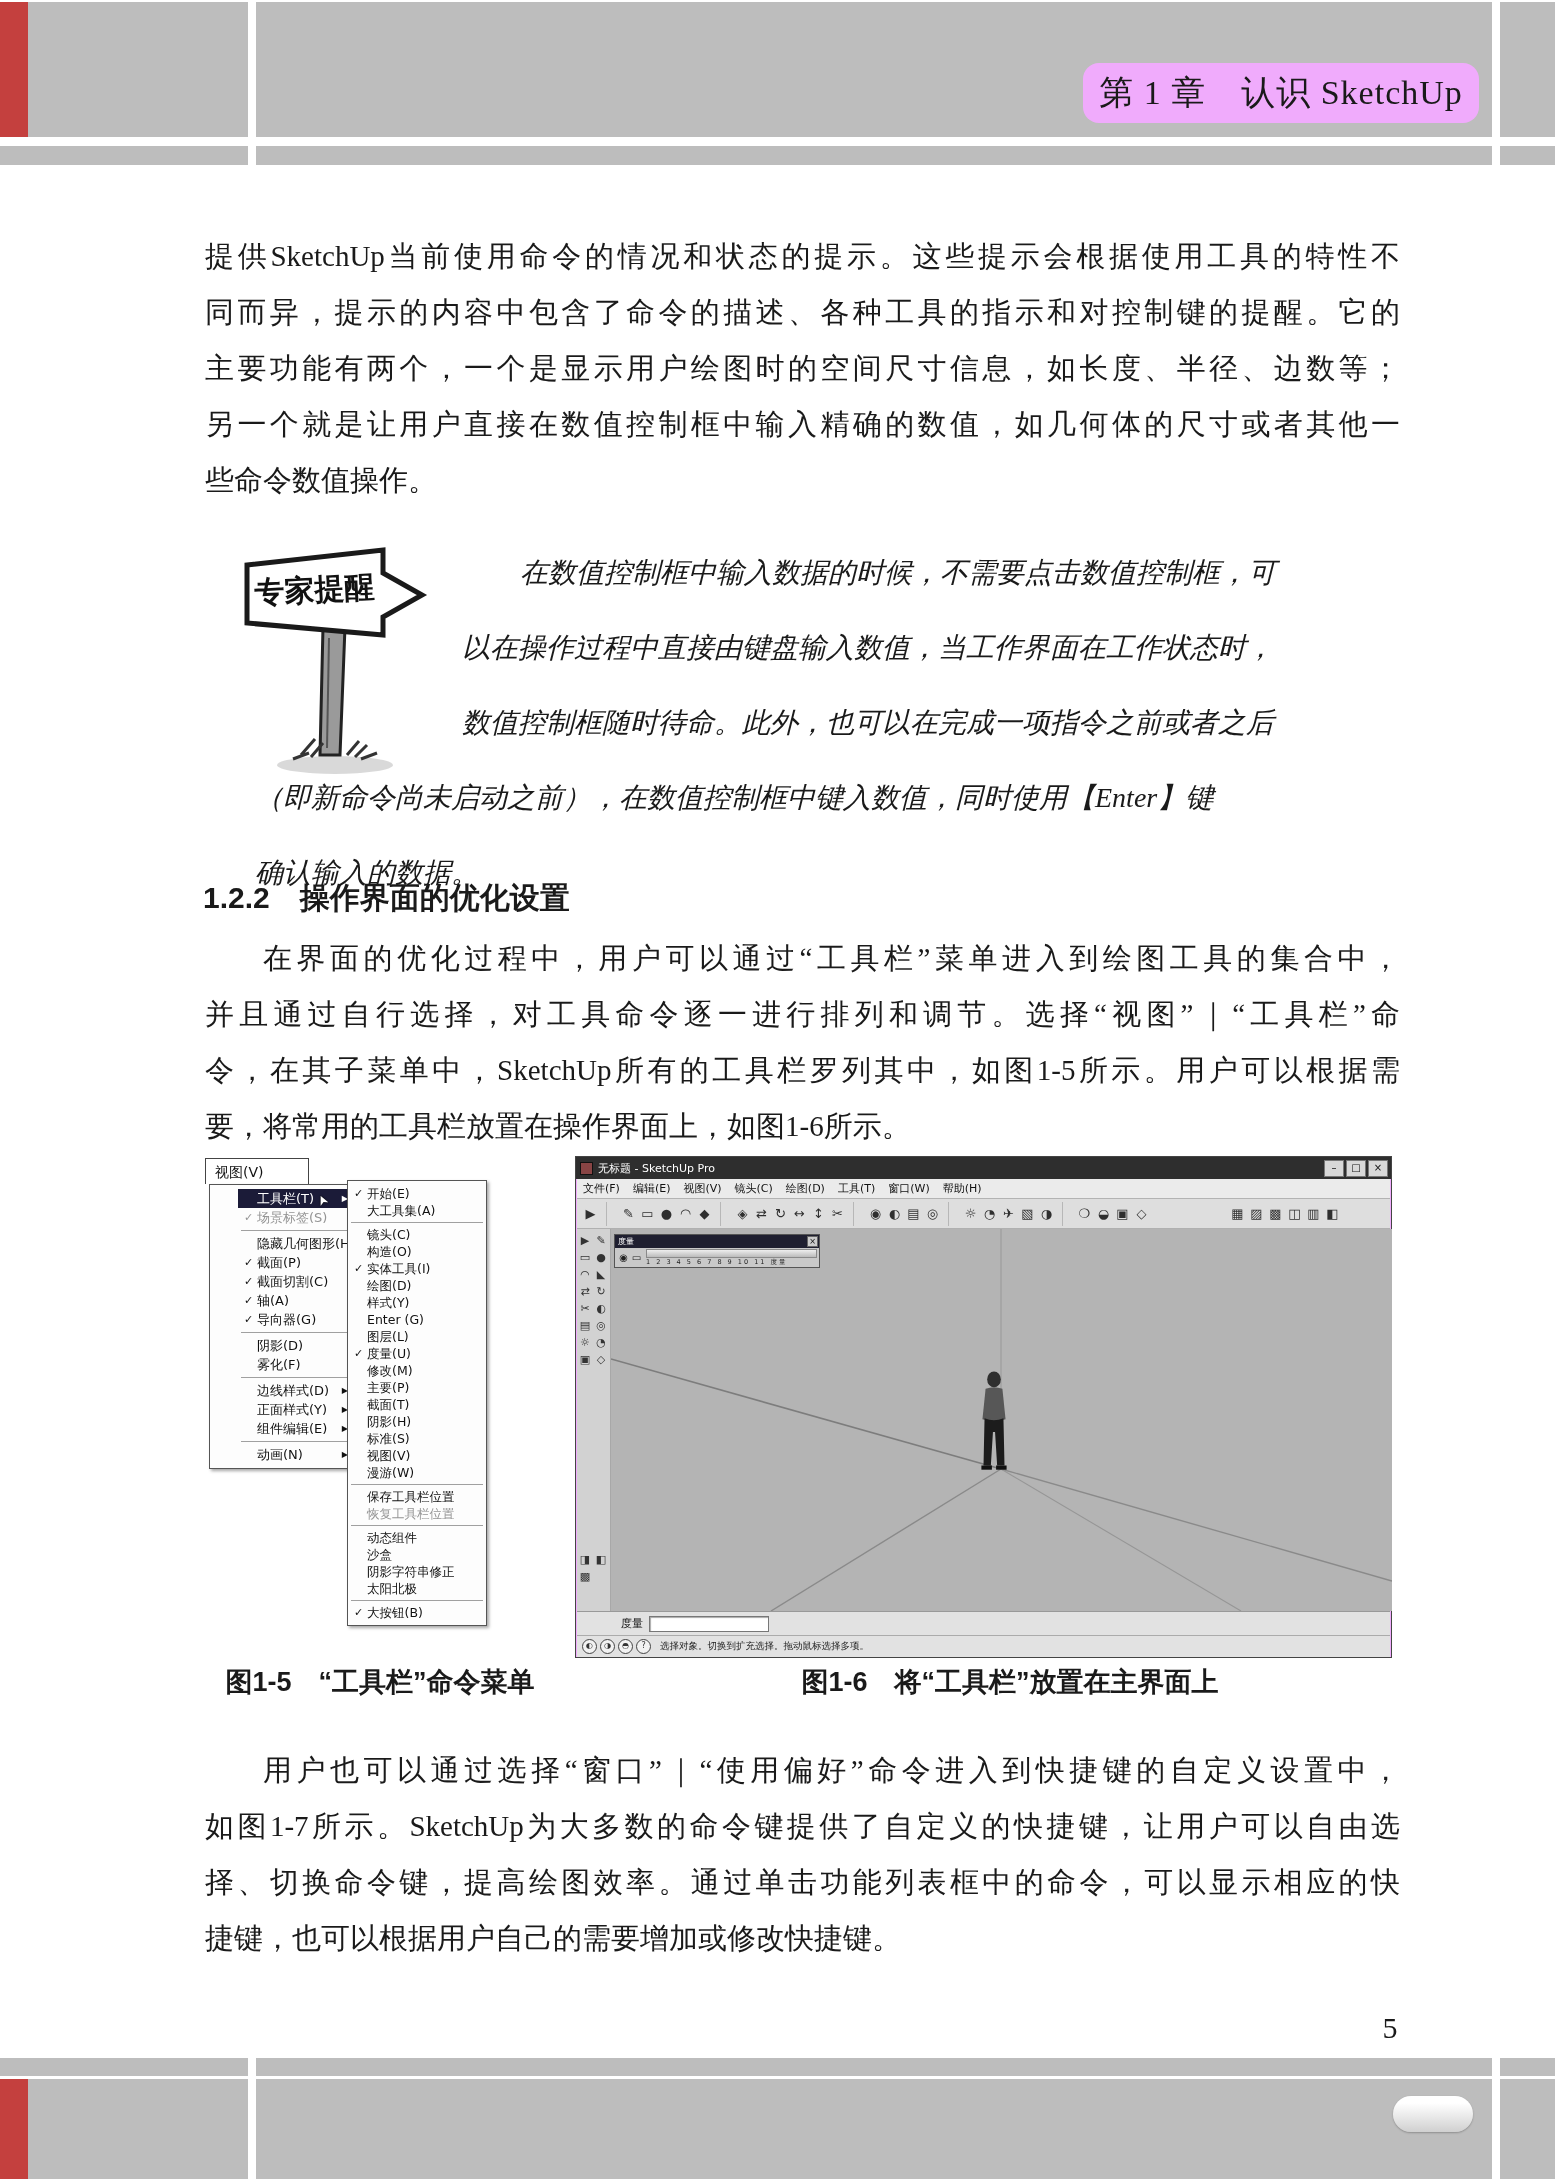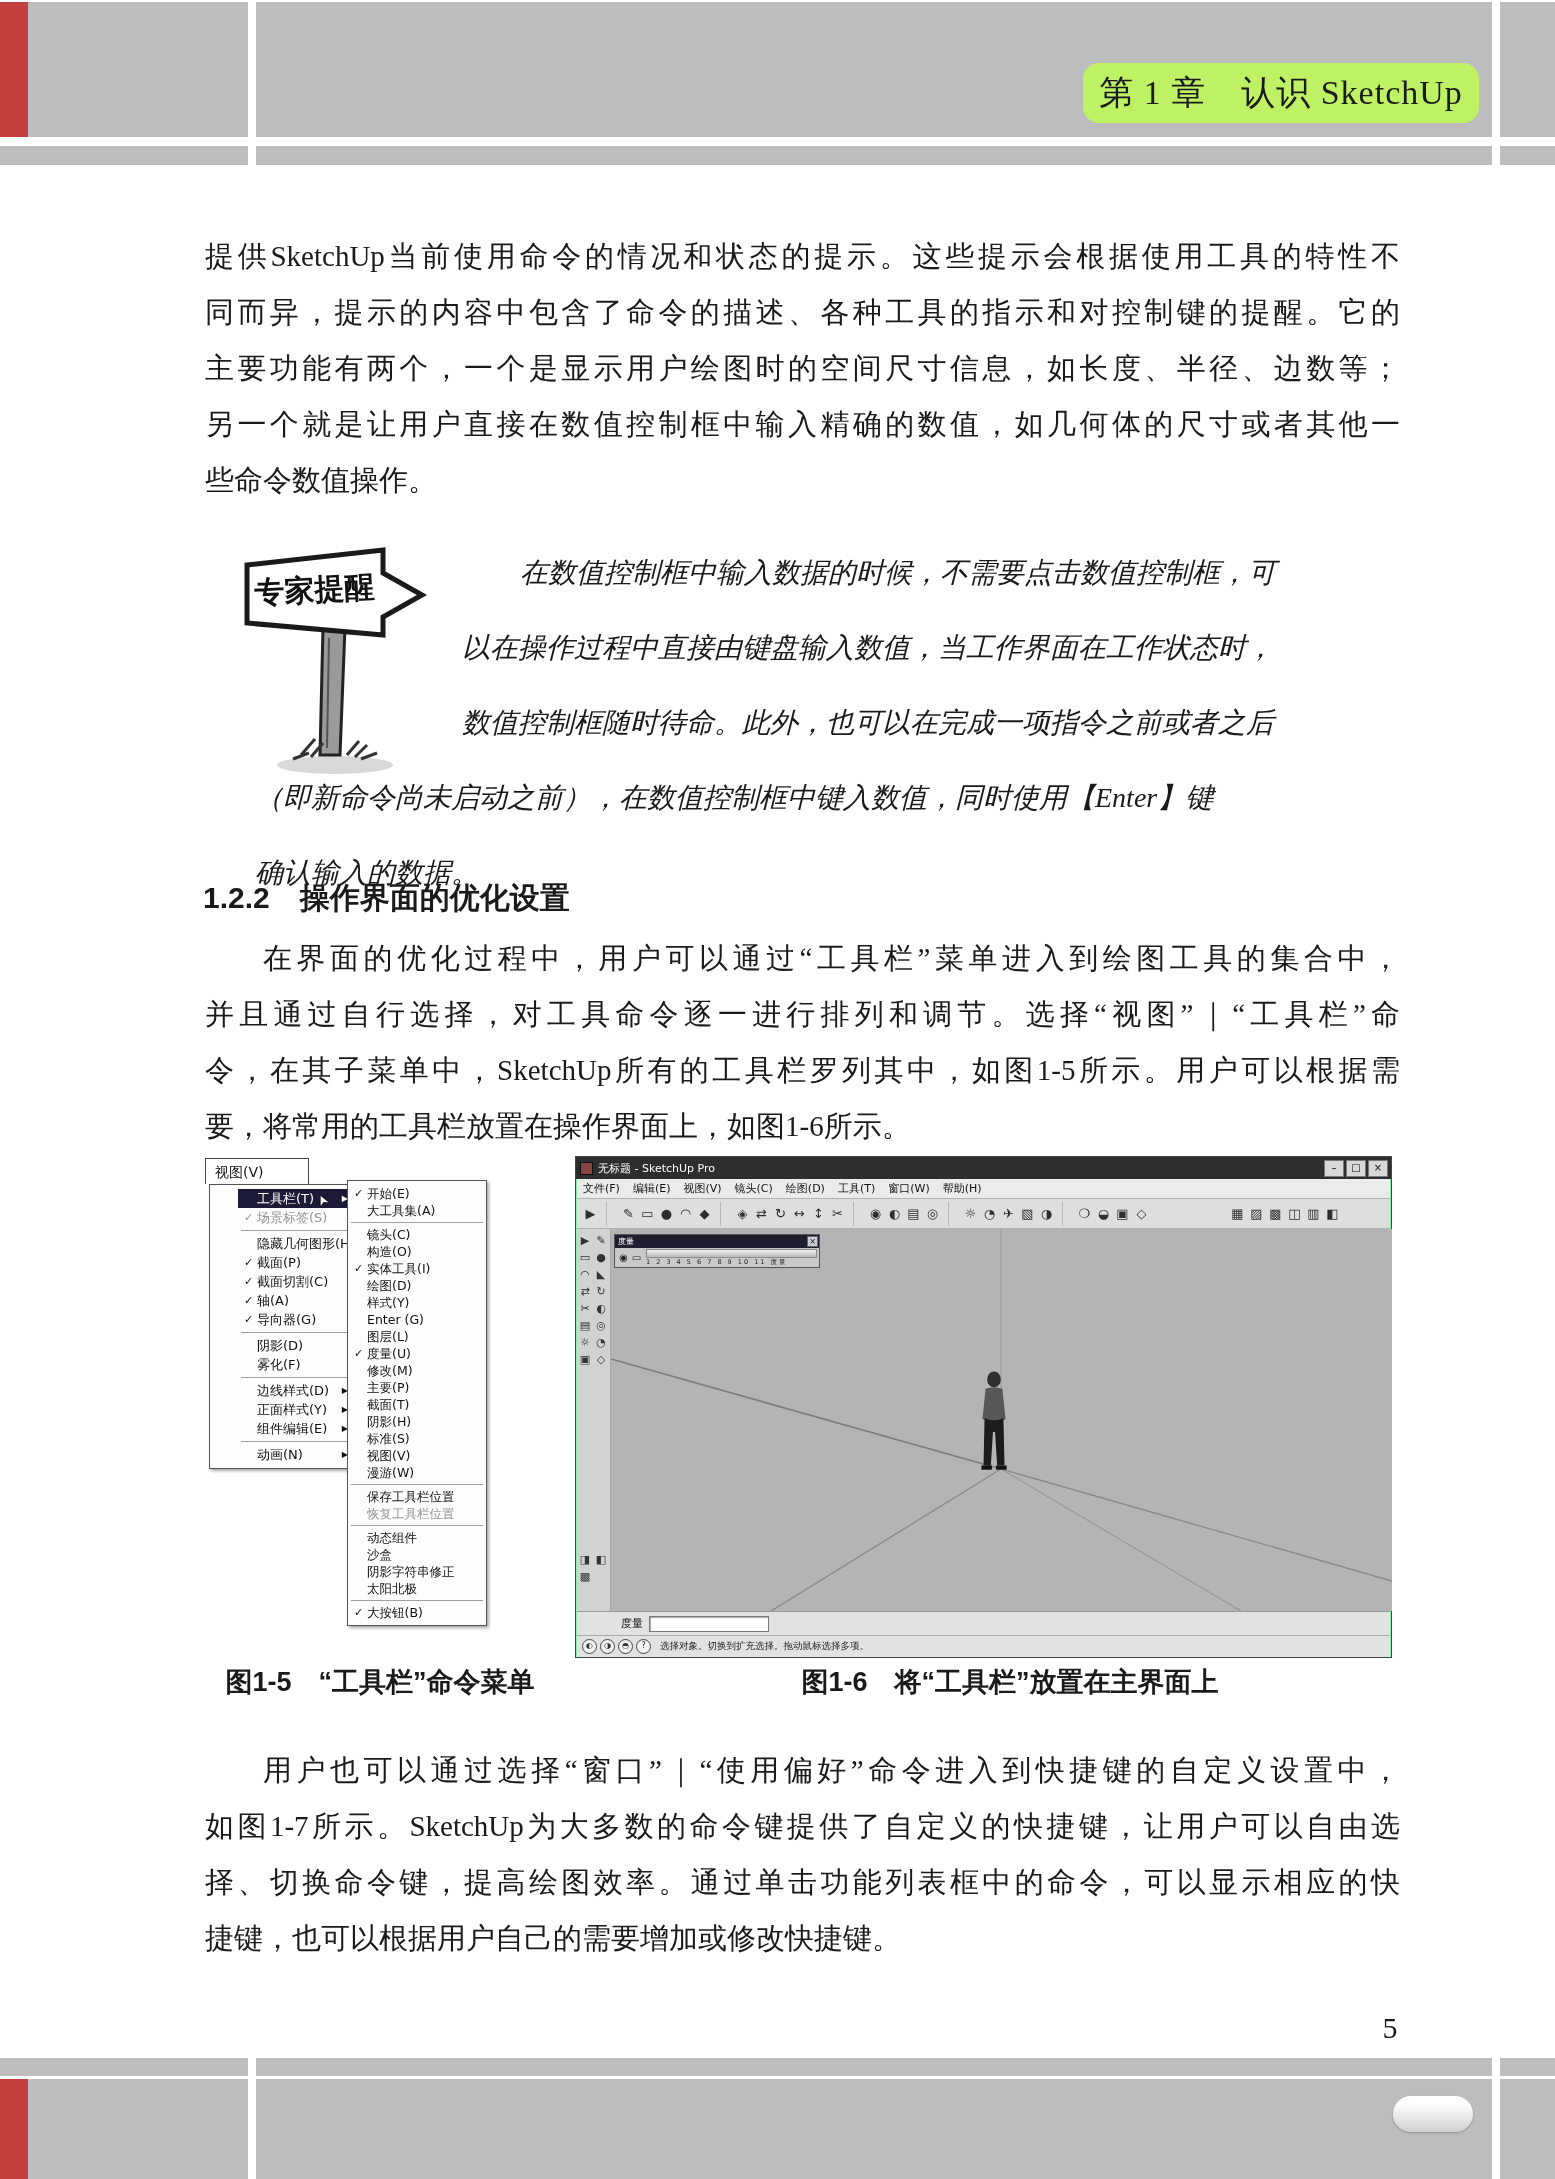--- a/index.html
+++ b/index.html
@@ -7,21 +7,21 @@
         font-family:"Liberation Serif","DejaVu Serif",serif;color:#1a1a1a;}
 
   
   .band{position:absolute;background:#bdbdbd;}
   .divider{position:absolute;background:#ffffff;}
   .tab{position:absolute;background:#c4403e;}
   .pill{position:absolute;left:1393px;top:2096px;width:80px;height:36px;border-radius:18px;
         background:linear-gradient(180deg,#ffffff 20%,#d0d0d0 100%);box-shadow:0 1px 2px rgba(0,0,0,.25);}
 
   
-  .chapter-box{position:absolute;left:1083px;top:63px;width:396px;height:60px;background:#bef264;
+  .chapter-box{position:absolute;left:1083px;top:63px;width:396px;height:60px;background:#f0abfc;
         border-radius:16px;text-align:center;line-height:60px;font-size:34px;letter-spacing:1px;}
 
   
   .para{position:absolute;font-size:29px;}
   .bline{height:56px;line-height:56px;text-align:justify;text-align-last:justify;white-space:nowrap;}
   .bline.end{text-align:left;text-align-last:left;}
   #p2 .bline:first-child,#p3 .bline:first-child{text-indent:58px;}
 
   
   .tip-text{position:absolute;font-size:28px;font-style:italic;font-family:"Liberation Serif","DejaVu Serif",serif;}
@@ -57,21 +57,21 @@
   .mck{width:17px;text-align:center;font-size:11px;font-weight:bold;flex:0 0 auto;}
   .mlb{flex:1;white-space:nowrap;}
   .mar{width:12px;font-size:8px;text-align:right;padding-right:2px;flex:0 0 auto;}
   .mrow.hl{background:#1b1b38;color:#fff;}
   .mrow.dis{color:#949494;}
   .msep{border-top:1px solid #a0a0a0;margin:3px 3px;}
   .mcursor{position:absolute;right:24px;top:2px;color:#fff;font-size:13px;
         transform:rotate(-115deg);text-shadow:0 0 2px #000,0 0 1px #000;}
 
   
-  #fig16{position:absolute;left:575px;top:1156px;width:817px;height:502px;background:#86efac;
+  #fig16{position:absolute;left:575px;top:1156px;width:817px;height:502px;background:#f0abfc;
         border:1px solid #444;box-sizing:border-box;
         font-family:"DejaVu Sans","Liberation Sans",sans-serif;color:#111;}
   .titlebar{position:absolute;left:0;top:0;width:100%;height:22px;background:#2e2e2e;display:flex;align-items:center;}
   .app-icon{width:11px;height:11px;background:#884444;border:1px solid #111;margin:0 5px 0 4px;flex:0 0 auto;}
   .title-text{color:#fff;font-size:11px;white-space:nowrap;flex:1;}
   .winbtns{display:flex;gap:2px;padding-right:3px;}
   .winbtn{width:18px;height:15px;background:#d8d8d8;border:1px solid #777;font-size:10px;
         line-height:14px;text-align:center;color:#111;}
   .menubar{position:absolute;left:1px;top:22px;width:813px;height:20px;background:#ebebeb;
         border-bottom:1px solid #b3b3b3;display:flex;align-items:center;padding-left:6px;box-sizing:border-box;}

